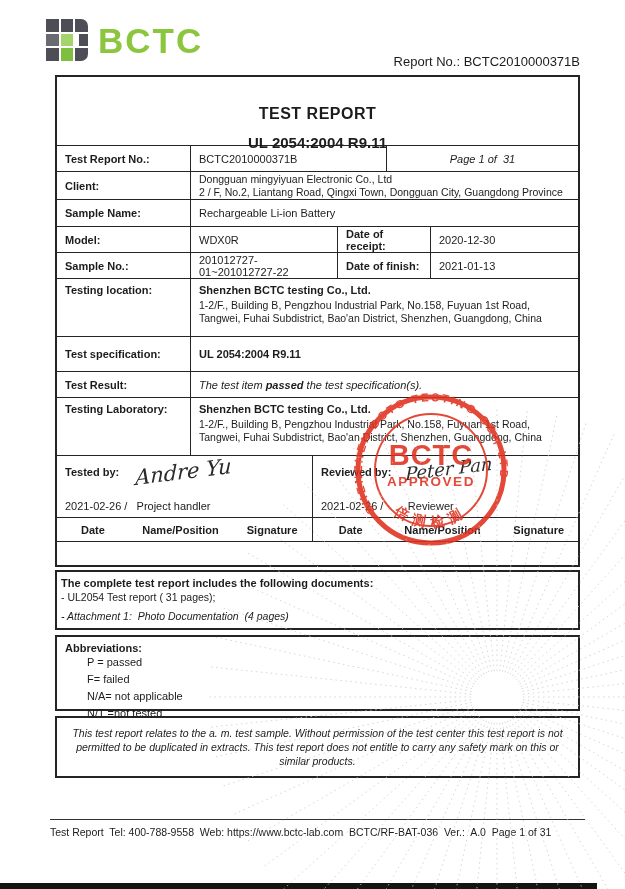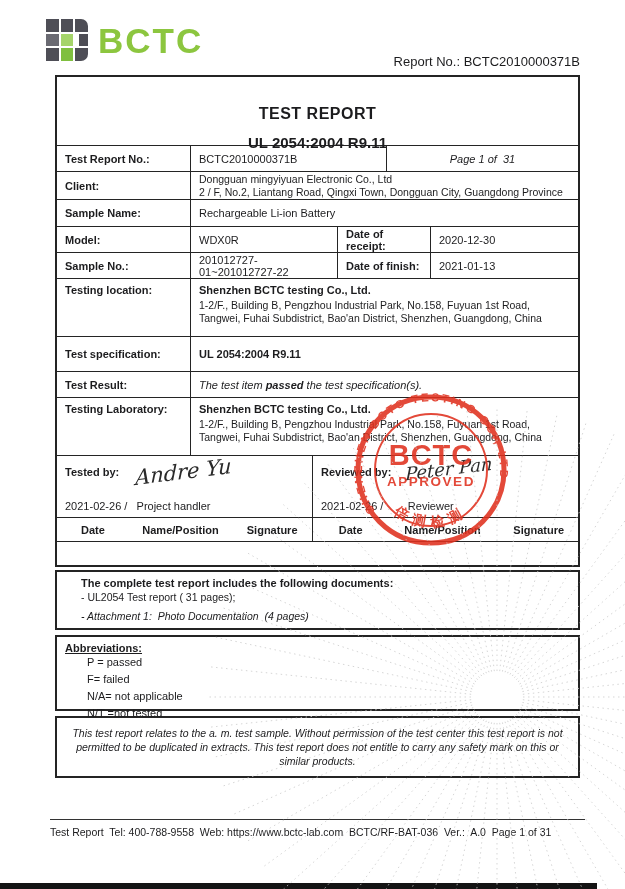--- a/index.html
+++ b/index.html
@@ -60,26 +60,26 @@
   .sig-detail { position:absolute; left:8px; bottom:5px; font-size:11px; white-space:pre; }
   .r-sighdr { height:24px; }
   .hdr-half { flex:none; width:255px; display:flex; align-items:center; font-weight:bold; font-size:11px; }
   .hdr-half.right { width:268.5px; border-left:1.5px solid #242424; }
   .hdr-half span { text-align:center; }
   .hc1 { flex:0.9; } .hc2 { flex:1.3; } .hc3 { flex:1; }
   .r-empty { height:24px; }
 
   
   .box { margin-left:55px; width:525px; border:2px solid #242424; }
-  .docs-box { margin-top:3px; height:60px; padding:5px 24px; }
+  .docs-box { margin-top:3px; height:60px; padding:5px 4px; }
   .docs-heading { font-weight:bold; font-size:11px; }
   .docs-item { font-size:10.5px; margin-top:2px; white-space:pre; }
   .docs-item + .docs-item { margin-top:7px;font-style:italic; }
   .abbr-box { margin-top:5px; height:76px; padding:5px 8px; }
-  .abbr-heading { font-weight:bold; font-size:11px;text-decoration:underline; }
+  .abbr-heading { font-weight:bold; font-size:11px; }
   .abbr-item { font-size:11px; margin-left:22px; line-height:17px; }
   .disc-box { margin-top:5px; height:62px; padding:8px 12px; font-size:10.5px; font-style:italic; text-align:center; line-height:14px; }
 
   
   .footer { position:absolute; left:50px; top:819px; width:535px; border-top:1.5px solid #333; padding-top:6px; font-size:10.5px; white-space:pre; }
   .bottom-bar { position:absolute; left:0; top:883px; width:597px; height:6px; background:#141414; }
 
   
   .stamp { position:absolute; left:347px; top:386px; width:168px; height:168px; opacity:0.88; z-index:3; pointer-events:none; }
   .rays { position:absolute; left:0; top:0; width:625px; height:889px; z-index:4; pointer-events:none; }

